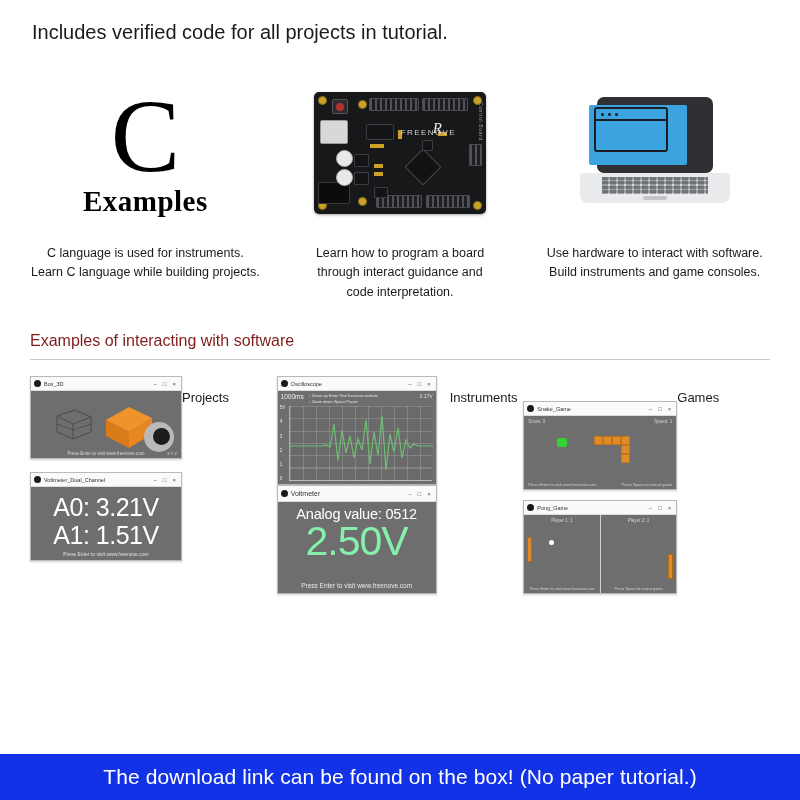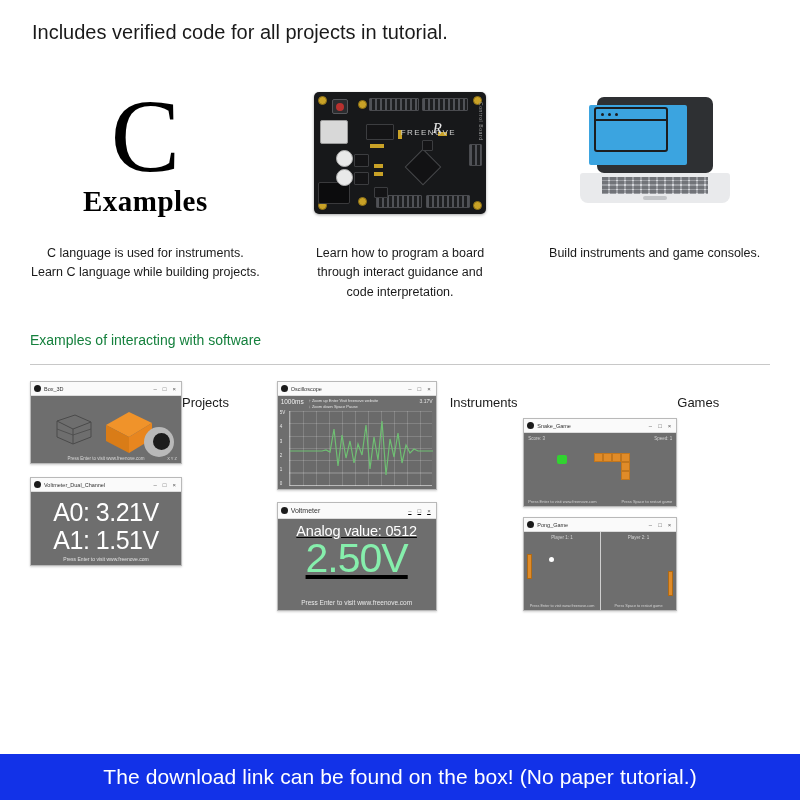--- a/index.html
+++ b/index.html
@@ -233,23 +233,23 @@
     width: 24px; height: 4px;
     background: #c3c5c8; border-radius: 2px;
   }
 
   
   .examples {
     margin-top: 30px;
     padding: 0 30px;
   }
   .examples-title {
-    font-size: 14px;
-    color: #15803d;
-    margin-bottom: 16px;
+    font-size: 16px;
+    color: #7f1d1d;
+    margin-bottom: 9px;
   }
   .divider {
     height: 1px;
     background: #c8c8c8;
     margin-bottom: 16px;
   }
   .shot-columns {
     display: flex;
   }
   .shot-col {
@@ -377,21 +377,21 @@
   .scope .yaxis {
     position: absolute; left: 2px; top: 14px;
     display: flex; flex-direction: column;
     justify-content: space-between;
     height: 76px;
     font-size: 4.5px; color: #e8e8e8;
   }
   .scope svg { position: absolute; left: 0; top: 0; }
 
   
-  .vsingle { width: 158px; margin-top: 12px; text-decoration: underline; }
+  .vsingle { width: 158px; margin-top: 0; }
   .vsingle .titlebar { height: 15px; font-size: 7px; }
   .vsingle .win-body {
     height: 91px;
     position: relative;
     padding-top: 4px;
     box-sizing: border-box;
   }
   .vsingle .analog {
     text-align: center; color: #fff;
     font-size: 14.5px; letter-spacing: -0.2px;
@@ -562,20 +562,21 @@
           <div class="dot" style="left:5px;"></div>
           <div class="dot" style="left:12px;"></div>
           <div class="dot" style="left:19px;"></div>
         </div>
         <div class="base"></div>
         <div class="keys"></div>
         <div class="pad"></div>
       </div>
     </div>
     <div class="feature-caption">
+      <div>Use hardware to interact with software.</div>
       <div>Build instruments and game consoles.</div>
     </div>
   </div>
 </div>
 
 <div class="examples">
   <div class="examples-title">Examples of interacting with software</div>
   <div class="divider"></div>
 
   <div class="shot-columns">

